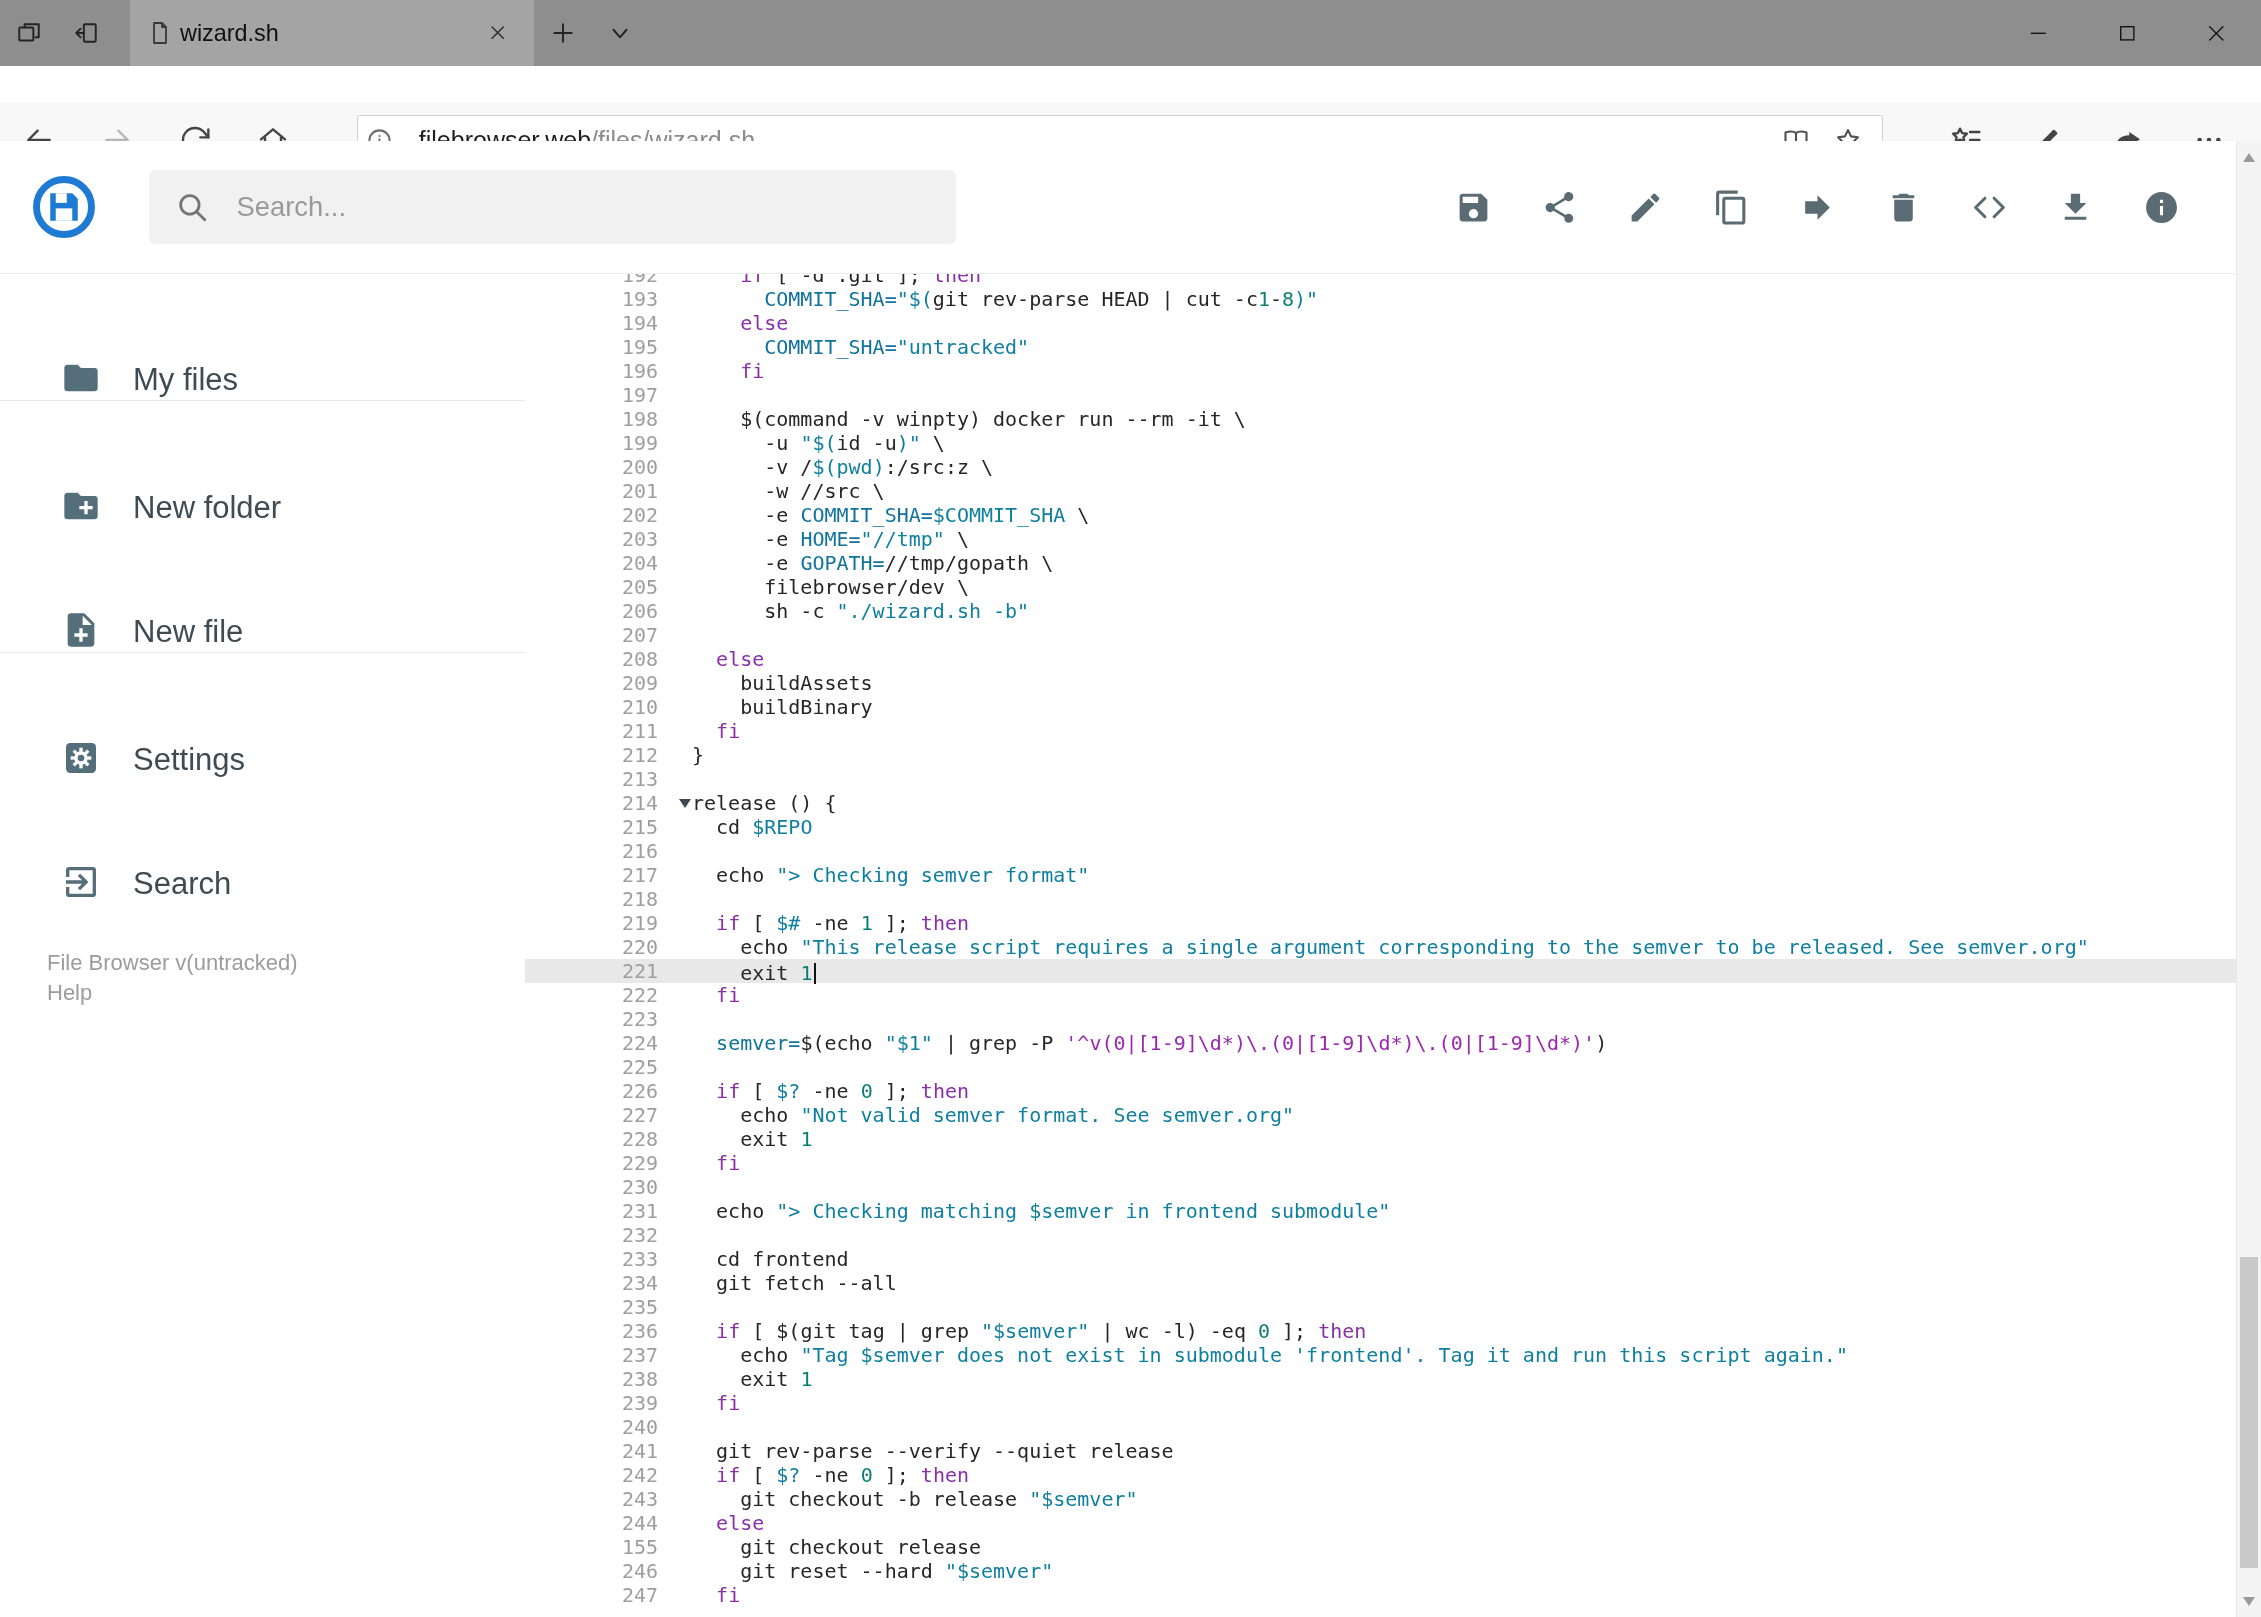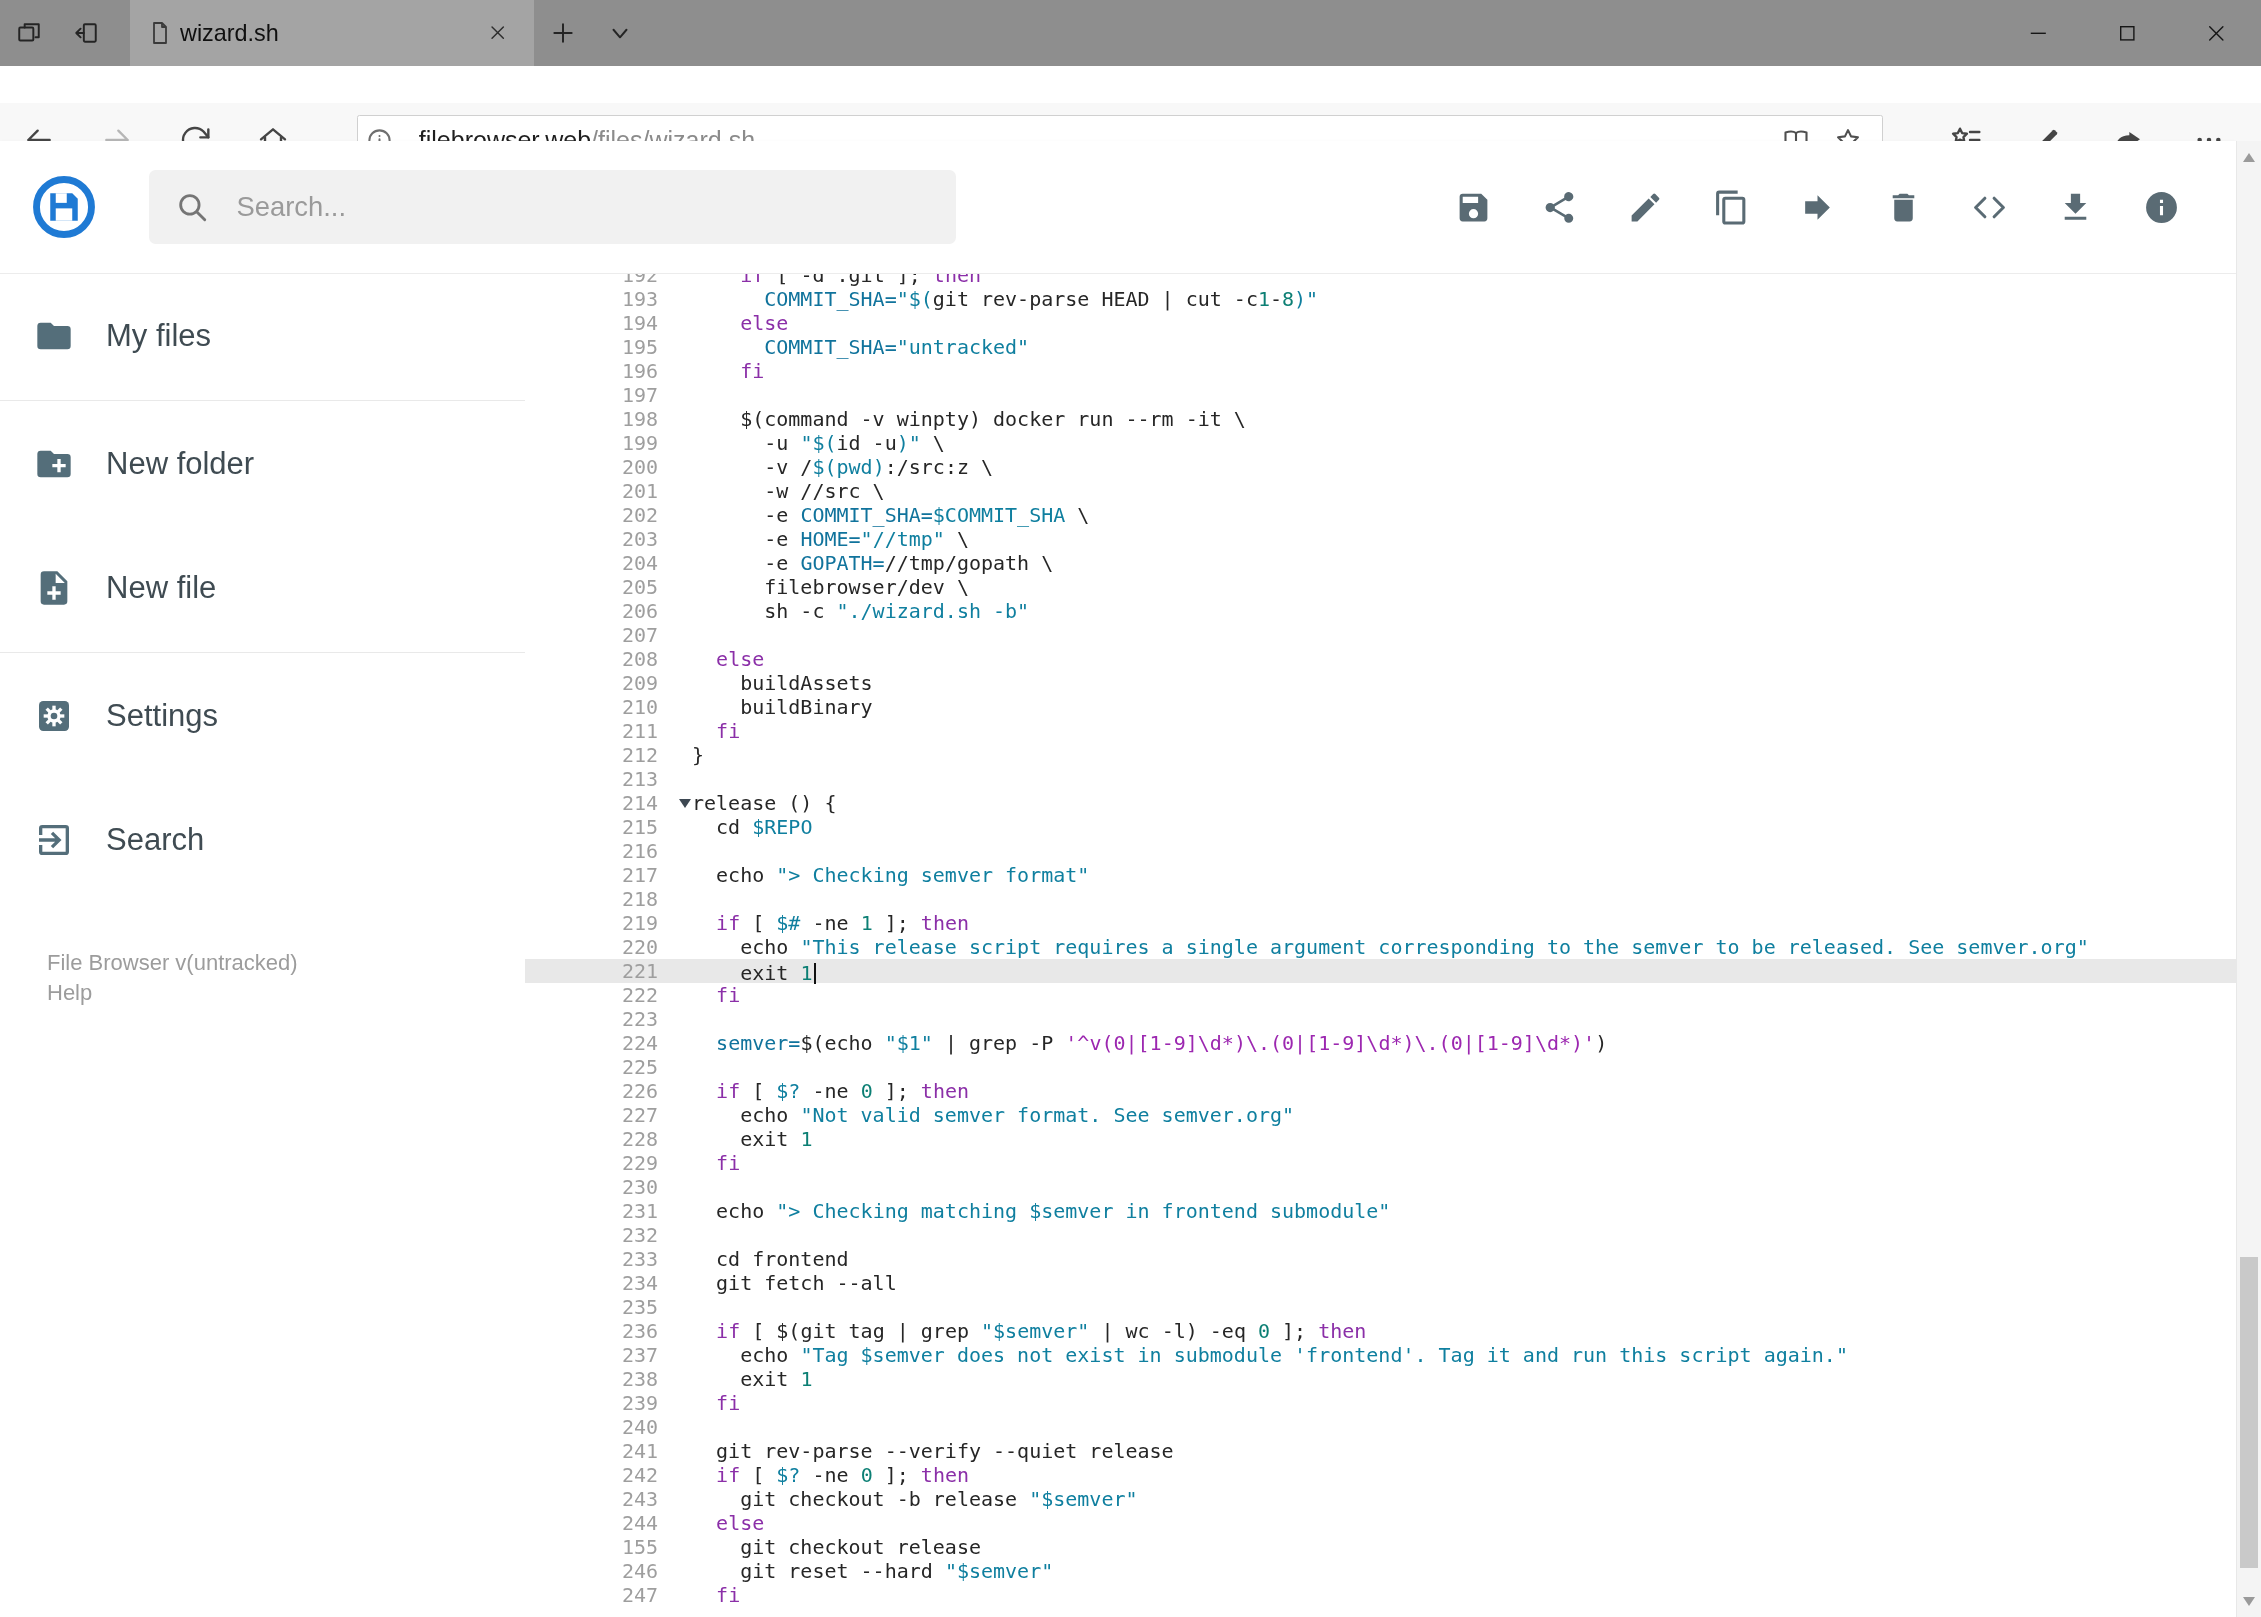--- a/index.html
+++ b/index.html
@@ -56,21 +56,21 @@
                      color: #333; margin-left: 27.4px; width: 662px; font-family: inherit; }
   .searchbox input::placeholder { color: #9a9a9a; }
   .actions { margin-left: auto; margin-right: 56px; display: flex; gap: 49px; }
   .action-btn { width: 37px; height: 37px; color: #5a6b74; }
   .action-btn svg { width: 37px; height: 37px; }
 
   
   .content { position: absolute; top: 274px; left: 0; width: 2261px; height: 1343px; background: #fff; }
 
   .sidebar { position: absolute; left: 0; top: 0; width: 525px; height: 100%; }
-  .side-item { height: 124px; display: flex; align-items: center; padding-left: 34px;
+  .side-item { height: 124px; display: flex; align-items: flex-end; padding-left: 61px;
                gap: 32px; cursor: pointer; }
   .side-item svg { width: 40px; height: 40px; color: #546e7a; }
   .side-item .lbl { font-size: 31px; color: #3f4b52; }
   .side-divider { border-top: 0.8px solid #e9e9e9; margin: 1.6px 0; }
   .side-footer { position: absolute; top: 674px; left: 47px; font-size: 22px;
                  color: #9c9c9c; line-height: 30px; }
   .side-footer .help { cursor: pointer; }
 
   
   .editor { position: absolute; left: 525px; top: 0; width: 1711px; height: 1343px;

